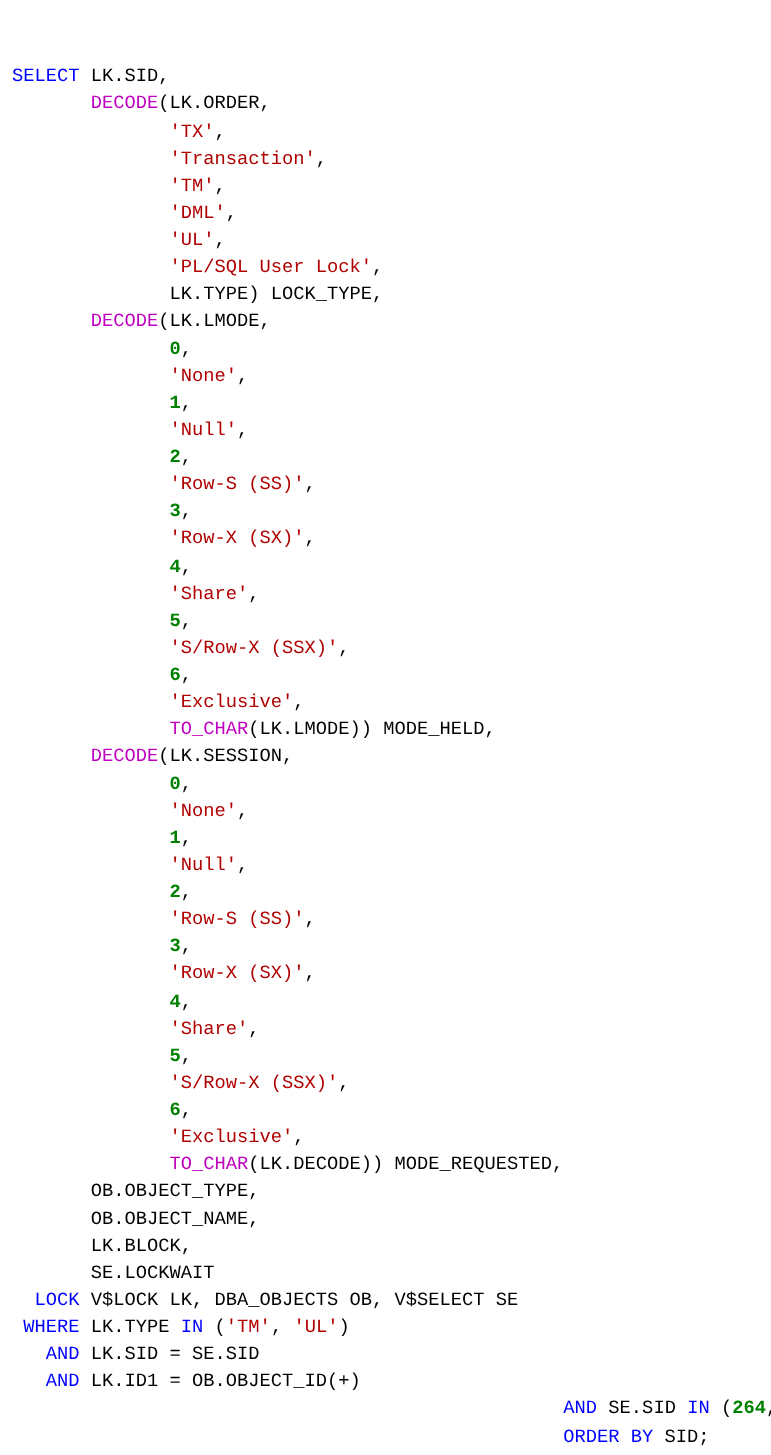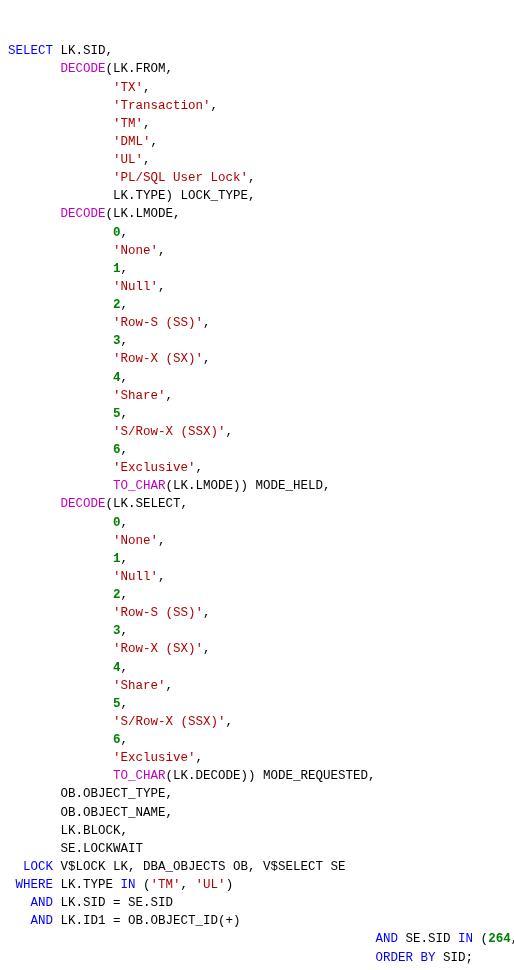--- a/index.html
+++ b/index.html
@@ -17,21 +17,21 @@
   .kw   { color: #0000ff; text-align: right; }   
   .fn   { color: #c000c0; text-align: right; }   
   .str  { color: #b00000; font-family: Liberation Mono, monospace; }   
   .num  { color: #008000; font-weight: bold; }   
   .id   { color: #000000; }   
 </style>
 </head>
 <body>
 
 <div><span class="kw">SELECT</span><span class="id"> LK.SID,</span>
-<span class="id">       </span><span class="fn">DECODE</span><span class="id">(LK.FROM,</span>
+<span class="id">       </span><span class="fn">DECODE</span><span class="id">(LK.ORDER,</span>
 <span class="id">              </span><span class="str">'TX'</span><span class="id">,</span>
 <span class="id">              </span><span class="str">'Transaction'</span><span class="id">,</span>
 <span class="id">              </span><span class="str">'TM'</span><span class="id">,</span>
 <span class="id">              </span><span class="str">'DML'</span><span class="id">,</span>
 <span class="id">              </span><span class="str">'UL'</span><span class="id">,</span>
 <span class="id">              </span><span class="str">'PL/SQL User Lock'</span><span class="id">,</span>
 <span class="id">              </span><span class="id">LK.TYPE) LOCK_TYPE,</span>
 <span class="id">       </span><span class="fn">DECODE</span><span class="id">(LK.LMODE,</span>
 <span class="id">              </span><span class="num">0</span><span class="id">,</span>
 <span class="id">              </span><span class="str">'None'</span><span class="id">,</span>
@@ -41,21 +41,21 @@
 <span class="id">              </span><span class="str">'Row-S (SS)'</span><span class="id">,</span>
 <span class="id">              </span><span class="num">3</span><span class="id">,</span>
 <span class="id">              </span><span class="str">'Row-X (SX)'</span><span class="id">,</span>
 <span class="id">              </span><span class="num">4</span><span class="id">,</span>
 <span class="id">              </span><span class="str">'Share'</span><span class="id">,</span>
 <span class="id">              </span><span class="num">5</span><span class="id">,</span>
 <span class="id">              </span><span class="str">'S/Row-X (SSX)'</span><span class="id">,</span>
 <span class="id">              </span><span class="num">6</span><span class="id">,</span>
 <span class="id">              </span><span class="str">'Exclusive'</span><span class="id">,</span>
 <span class="id">              </span><span class="fn">TO_CHAR</span><span class="id">(LK.LMODE)) MODE_HELD,</span>
-<span class="id">       </span><span class="fn">DECODE</span><span class="id">(LK.SELECT,</span>
+<span class="id">       </span><span class="fn">DECODE</span><span class="id">(LK.SESSION,</span>
 <span class="id">              </span><span class="num">0</span><span class="id">,</span>
 <span class="id">              </span><span class="str">'None'</span><span class="id">,</span>
 <span class="id">              </span><span class="num">1</span><span class="id">,</span>
 <span class="id">              </span><span class="str">'Null'</span><span class="id">,</span>
 <span class="id">              </span><span class="num">2</span><span class="id">,</span>
 <span class="id">              </span><span class="str">'Row-S (SS)'</span><span class="id">,</span>
 <span class="id">              </span><span class="num">3</span><span class="id">,</span>
 <span class="id">              </span><span class="str">'Row-X (SX)'</span><span class="id">,</span>
 <span class="id">              </span><span class="num">4</span><span class="id">,</span>
 <span class="id">              </span><span class="str">'Share'</span><span class="id">,</span>

